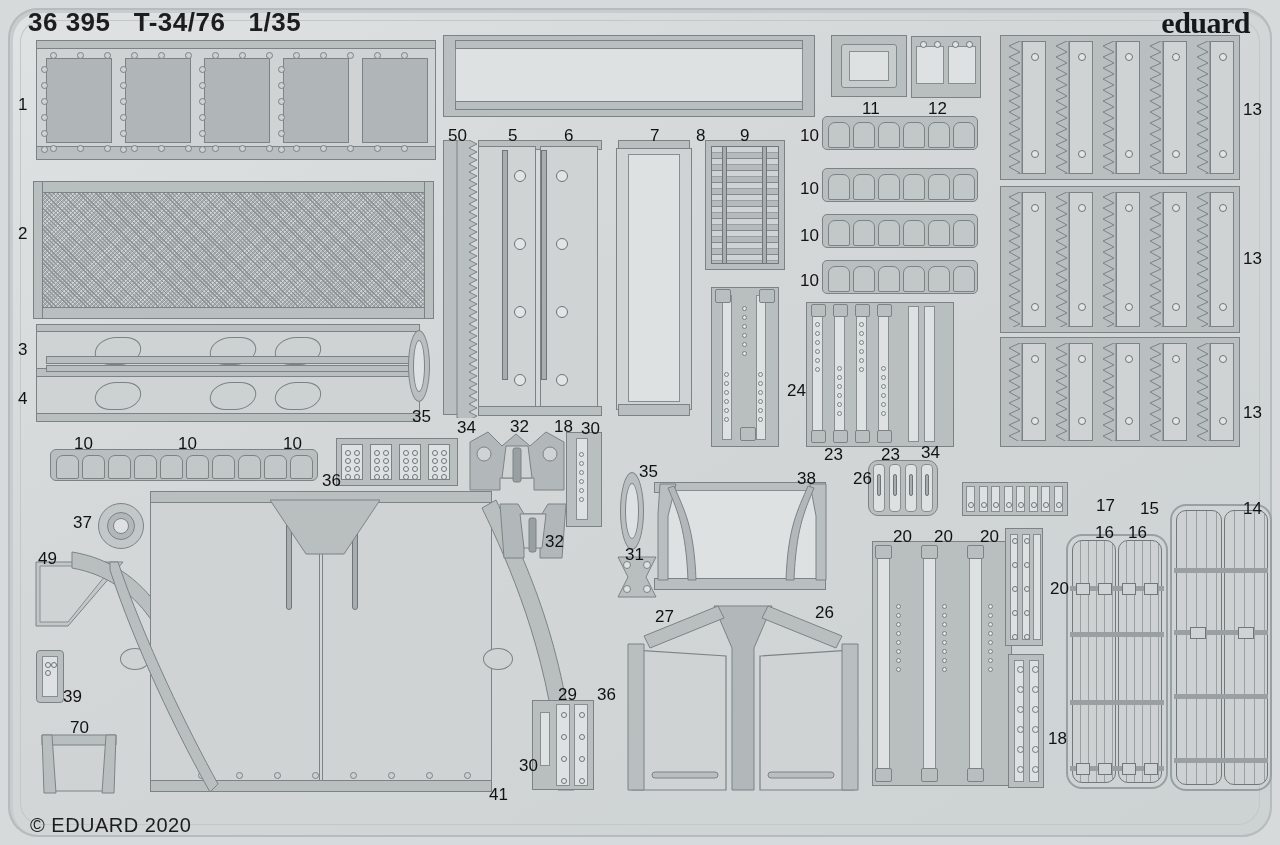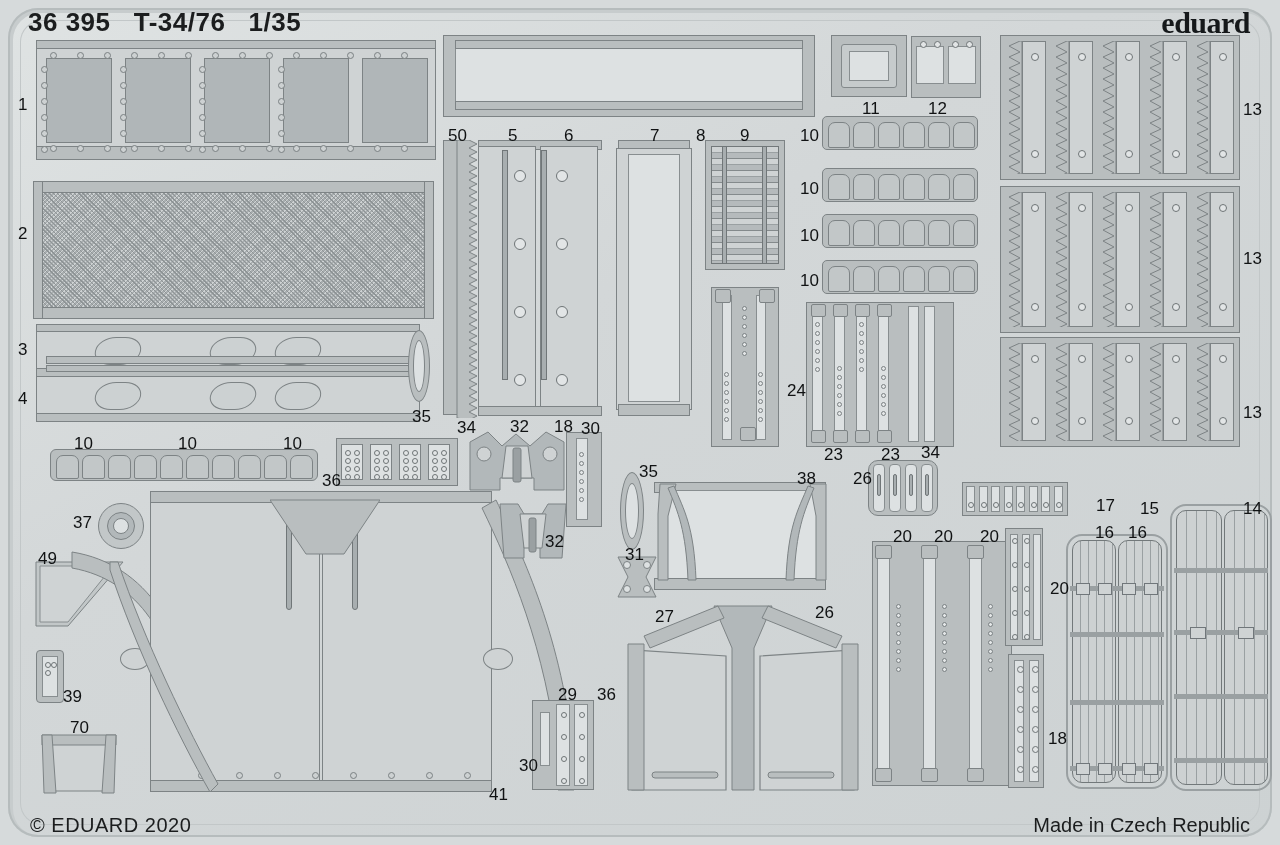--- a/index.html
+++ b/index.html
@@ -112,21 +112,20 @@
 <body>
 
 <div id="sheet">
   <div id="fret">
     <div id="fretInner"></div>
   </div>
 
   <div class="title">36 395   T-34/76   1/35</div>
   <div class="logo">eduard</div>
   <div class="copy">© EDUARD 2020</div>
-  <div class="made">Made in Czech Republic</div>
 
   <div class="pe frame" style="left:36px;top:40px;width:400px;height:14px;"></div>
   <div class="pe panel" style="left:36px;top:48px;width:400px;height:105px;"></div>
   <div class="pe frame" style="left:36px;top:146px;width:400px;height:14px;"></div>
   <div id="p1win">
       <div class="pe dark" style="position: absolute; left: 46px; top: 58px; width: 66px; height: 85px; background: rgb(176, 182, 184); border: 1px solid rgb(125, 131, 133);"></div>
       <div class="pe dark" style="position: absolute; left: 125px; top: 58px; width: 66px; height: 85px; background: rgb(176, 182, 184); border: 1px solid rgb(125, 131, 133);"></div>
       <div class="pe dark" style="position: absolute; left: 204px; top: 58px; width: 66px; height: 85px; background: rgb(176, 182, 184); border: 1px solid rgb(125, 131, 133);"></div>
       <div class="pe dark" style="position: absolute; left: 283px; top: 58px; width: 66px; height: 85px; background: rgb(176, 182, 184); border: 1px solid rgb(125, 131, 133);"></div>
       <div class="pe dark" style="position: absolute; left: 362px; top: 58px; width: 66px; height: 85px; background: rgb(176, 182, 184); border: 1px solid rgb(125, 131, 133);"></div>

